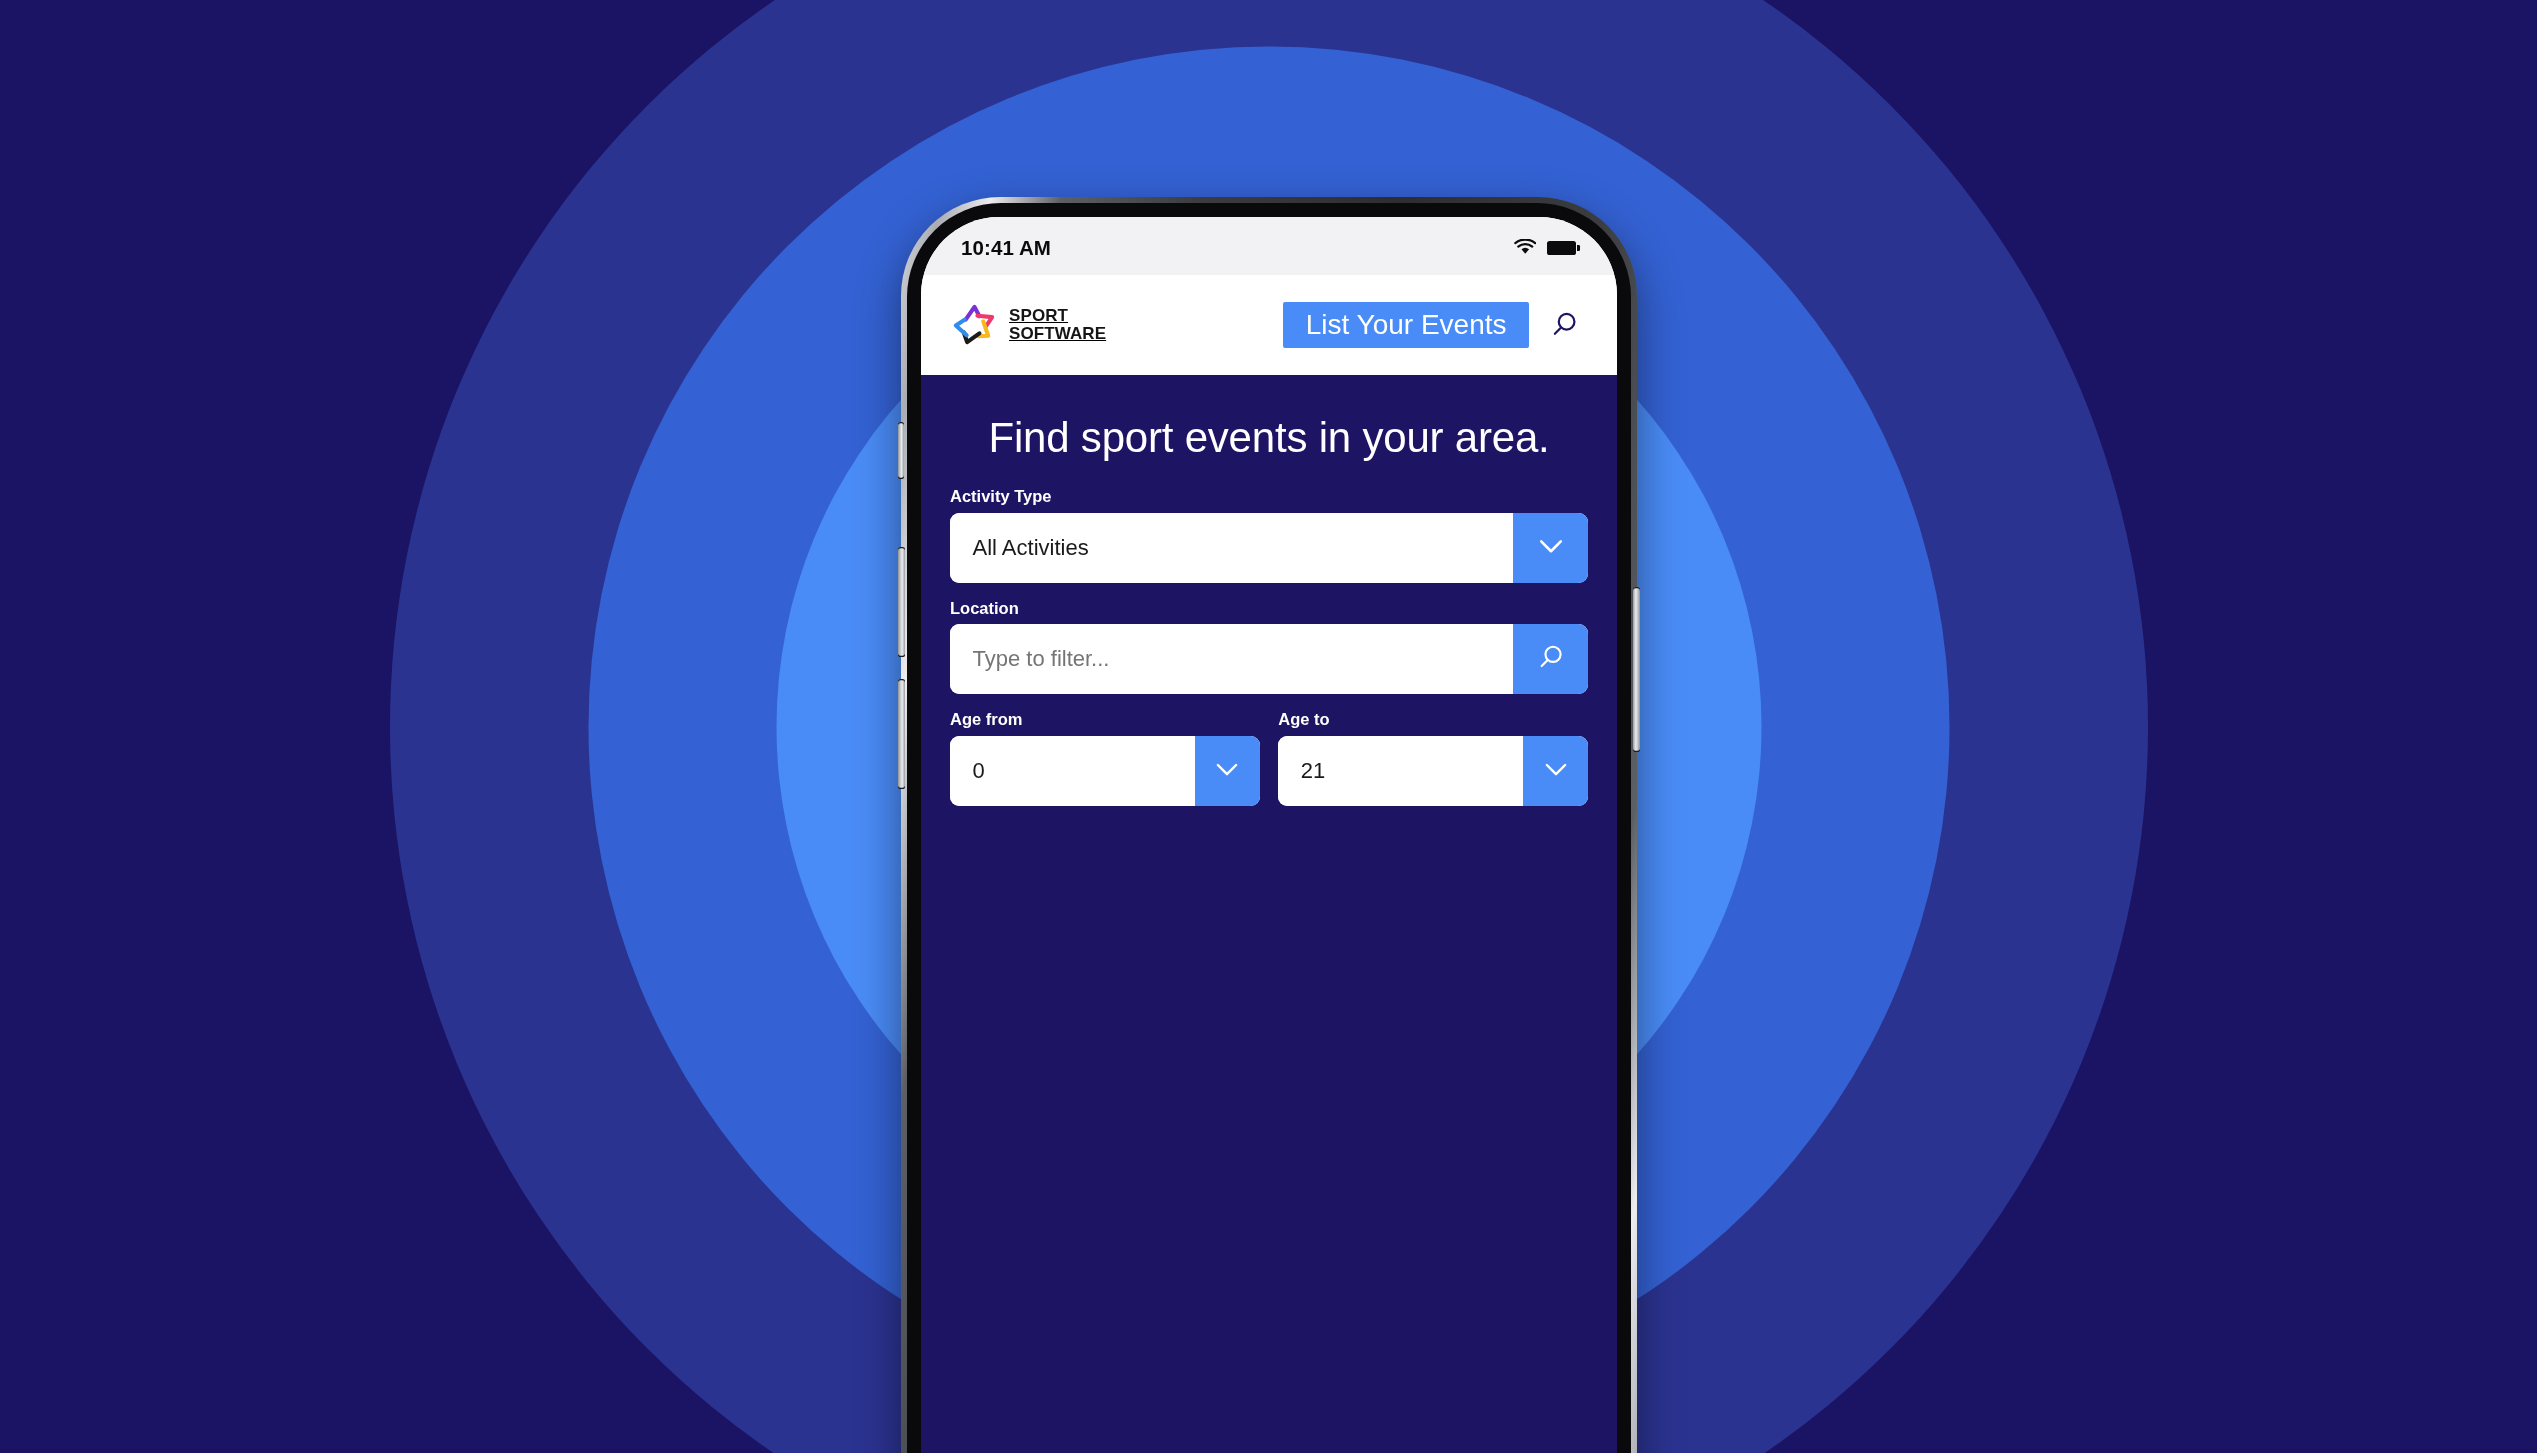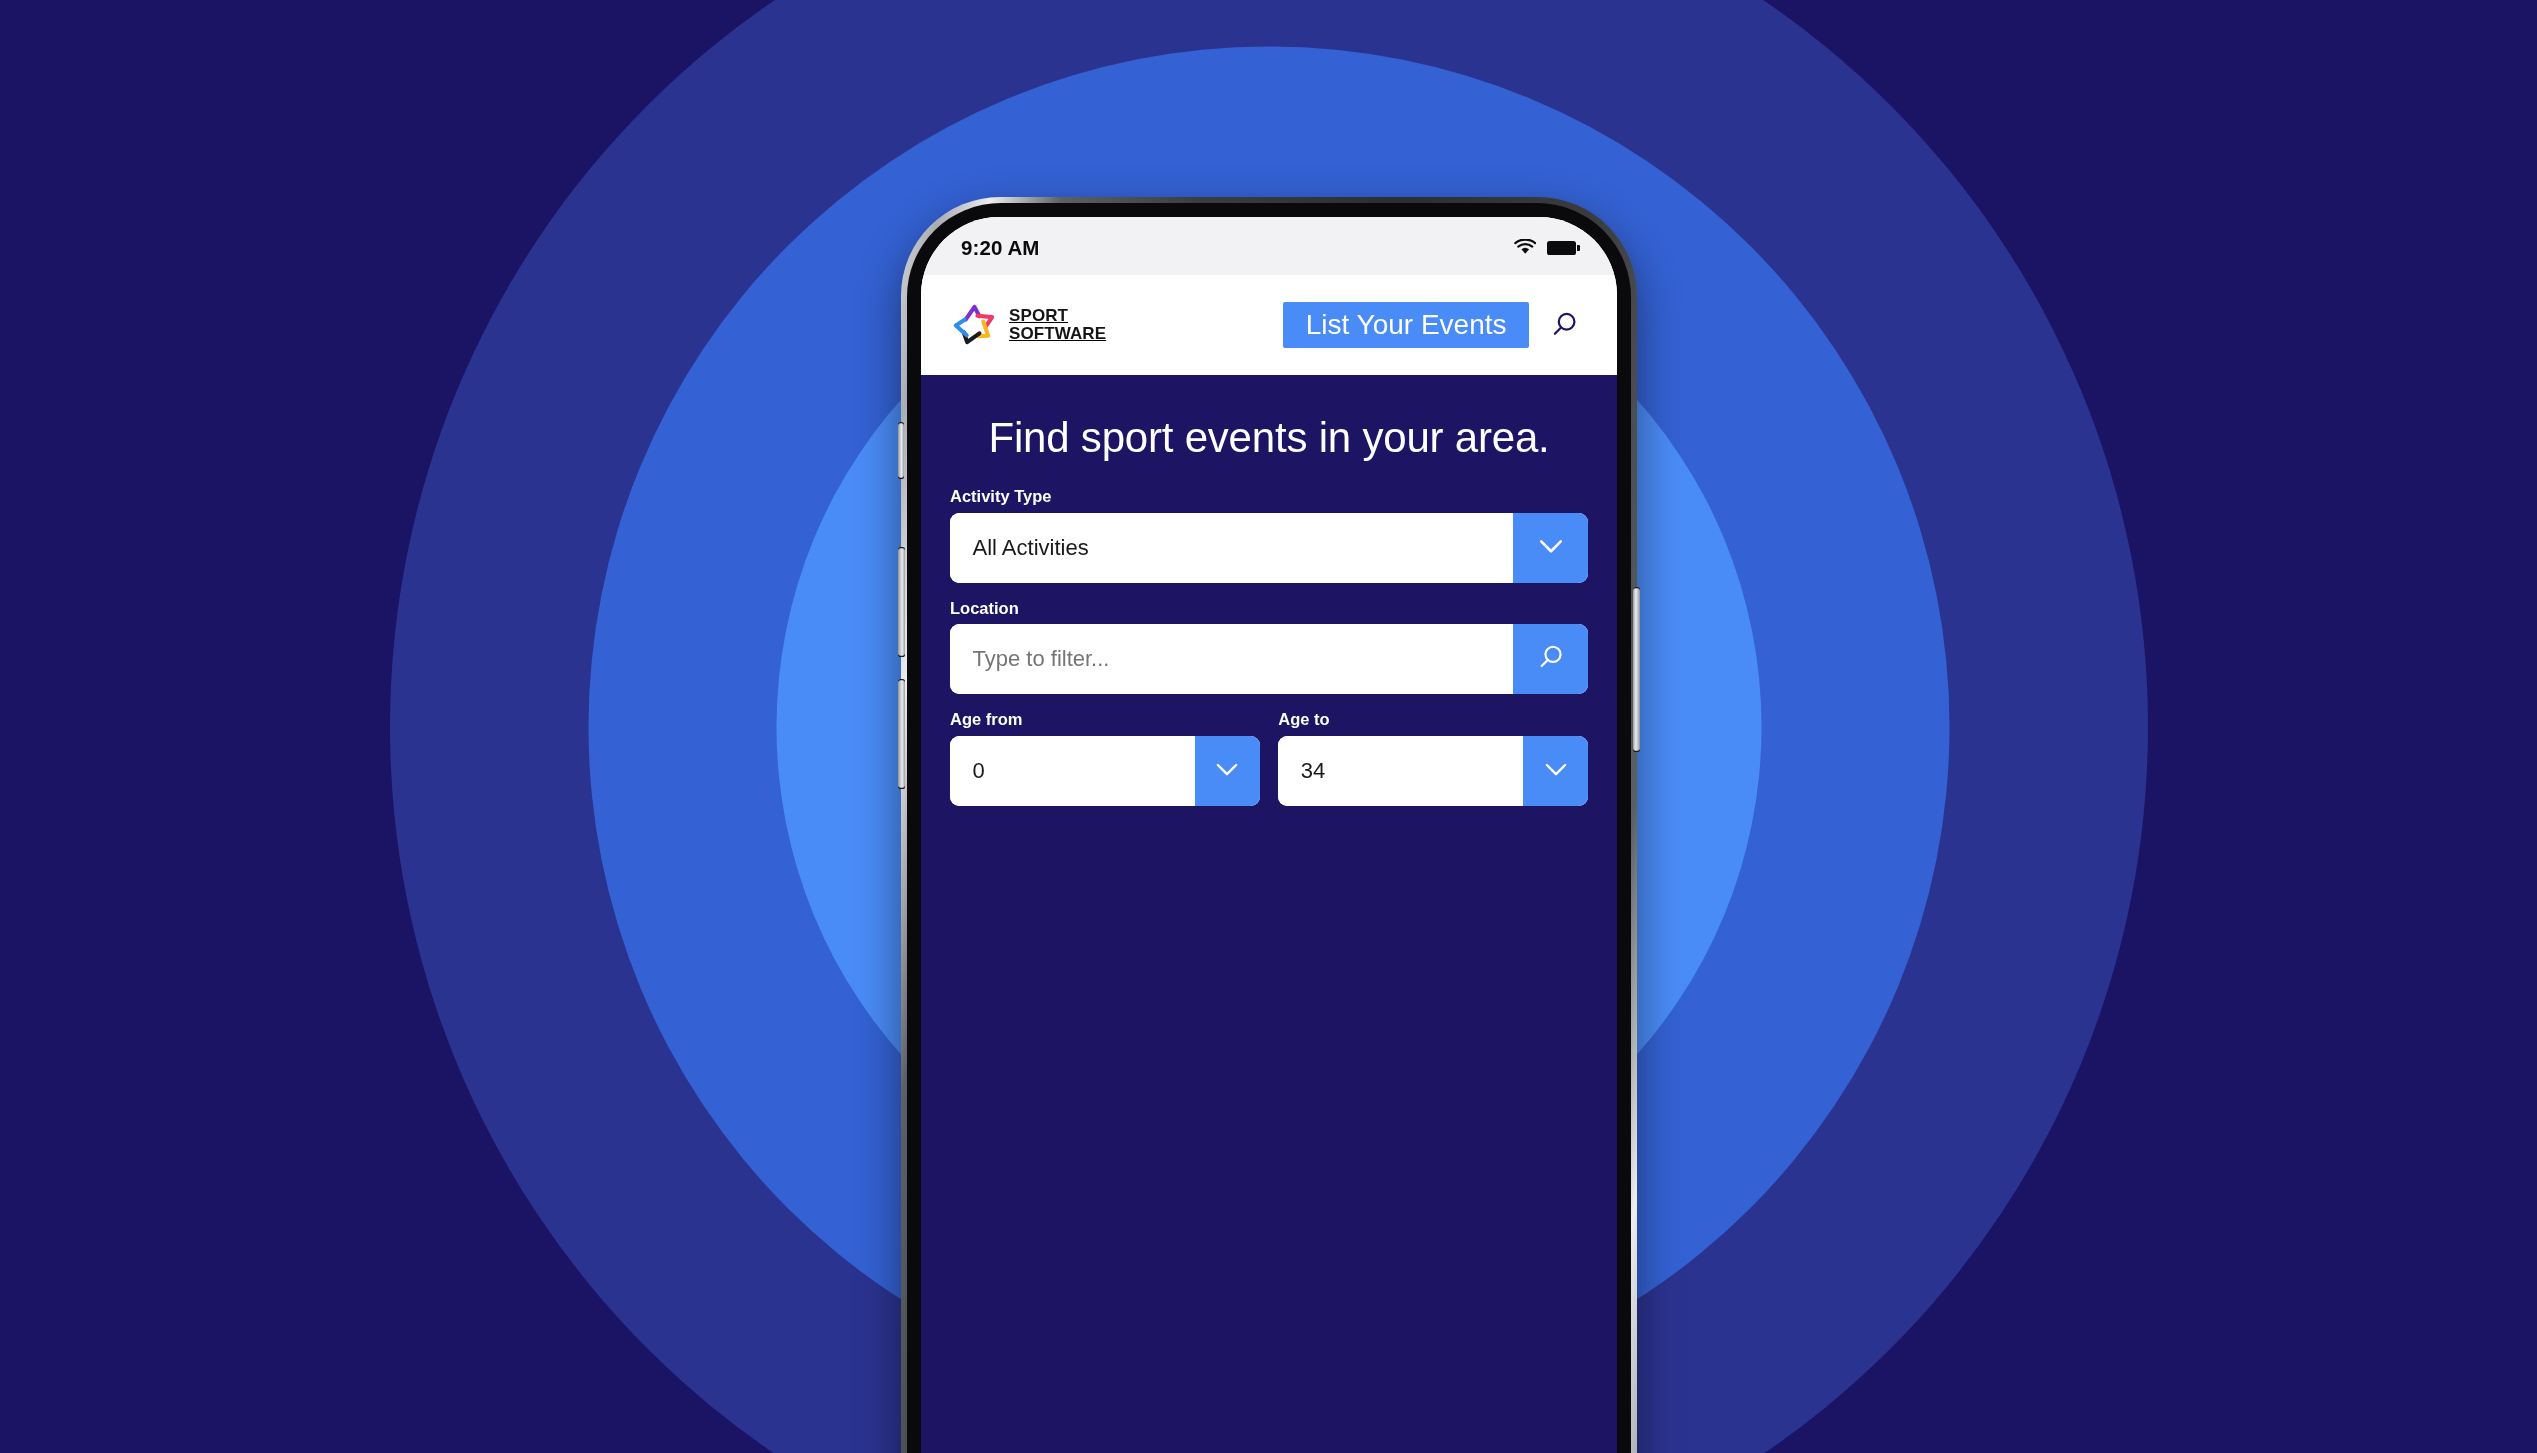--- a/index.html
+++ b/index.html
@@ -300,21 +300,21 @@
     <div class="side-btn right" id="btn-power"></div>
 
     <div id="screen">
 
       <div id="notch">
         <div id="speaker-grille"></div>
         <div id="front-camera"></div>
       </div>
 
       <div id="status-bar">
-        <div id="status-time">9:20 AM</div>
+        <div id="status-time">10:41 AM</div>
         <div id="status-right">
           <span>
             <svg width="22.5" height="16.5" viewBox="0 0 34 25">
               <path d="M17 22.5 L11.2 15.6 a9 9 0 0 1 11.6 0 Z" fill="#0b0b0d"></path>
               <path d="M6.4 11.6 a16.6 16.6 0 0 1 21.2 0" stroke="#0b0b0d" stroke-width="3.4" fill="none" stroke-linecap="round"></path>
               <path d="M1.9 6.2 a23.8 23.8 0 0 1 30.2 0" stroke="#0b0b0d" stroke-width="3.4" fill="none" stroke-linecap="round"></path>
             </svg>
           </span>
           <span id="battery"></span>
         </div>
@@ -395,21 +395,21 @@
                     <polyline points="8,8 23,23 38,8" fill="none" stroke="#ffffff" stroke-width="4" stroke-linecap="round" stroke-linejoin="round"></polyline>
                   </svg>
                 </span>
               </button>
             </div>
           </div>
 
           <div class="field-block">
             <div class="field-label">Age to</div>
             <div class="control">
-              <div class="value">34</div>
+              <div class="value">21</div>
               <button class="control-addon narrow">
                 <span>
                   <svg width="28" height="18.5" viewBox="0 0 46 30">
                     <polyline points="8,8 23,23 38,8" fill="none" stroke="#ffffff" stroke-width="4" stroke-linecap="round" stroke-linejoin="round"></polyline>
                   </svg>
                 </span>
               </button>
             </div>
           </div>
         </div>

